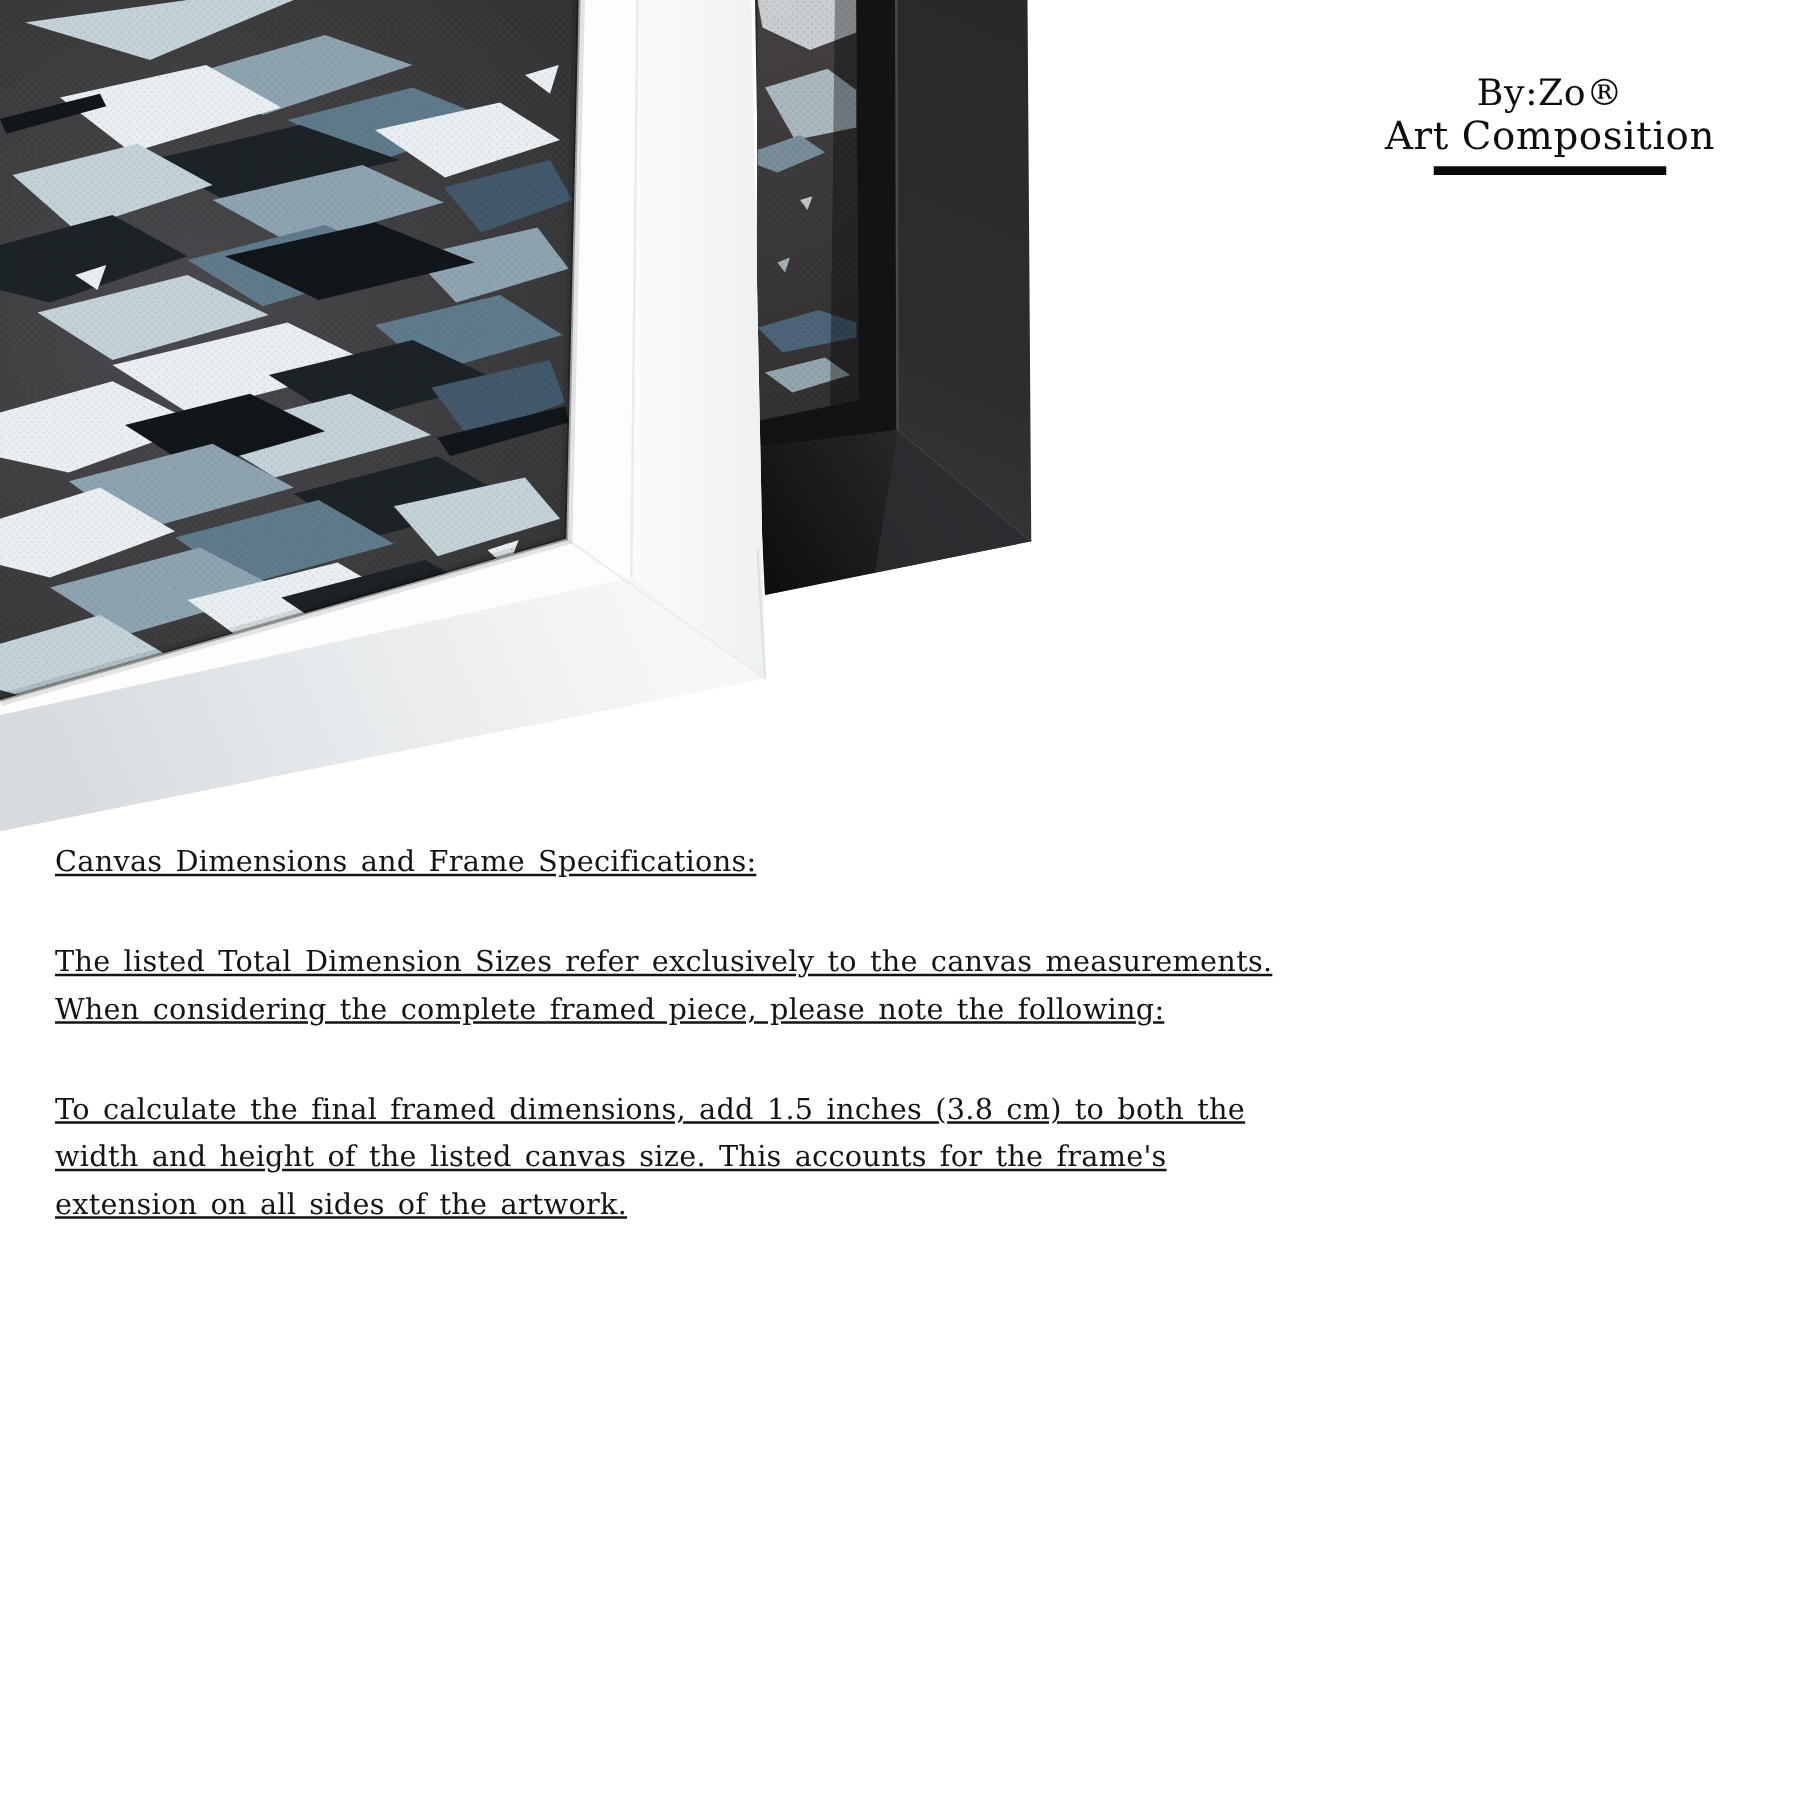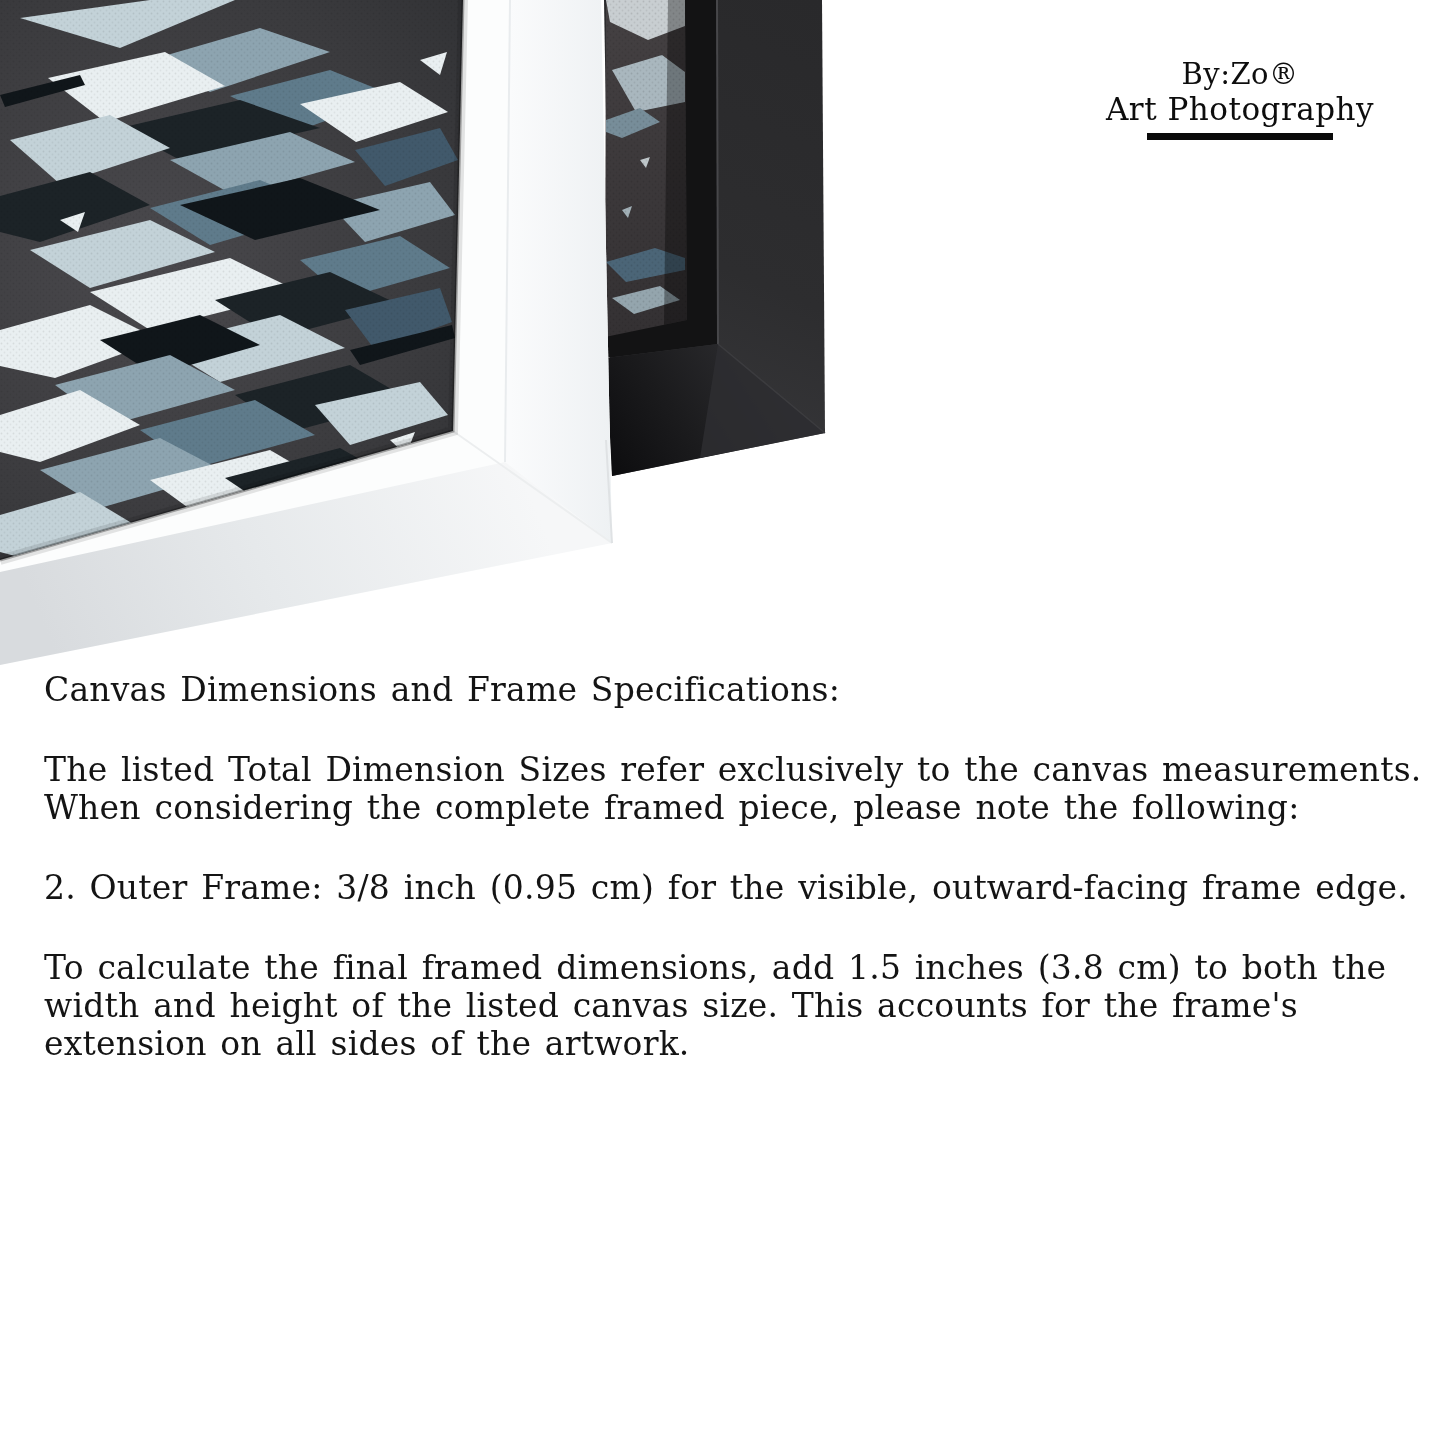--- a/index.html
+++ b/index.html
@@ -45,25 +45,26 @@
 
   .specs {
     position: absolute;
     top: 671px;
     left: 44px;
     right: 0;
     color: #141414;
   }
   .specs p {
     margin: 0 0 42px 0;
-    font-size: 33px;
+    font-size: 23px;
     line-height: 38px;
     letter-spacing: 0.2px;
     word-spacing: 3px;
     white-space: pre;
+    text-decoration: underline;
   }
 </style>
 </head>
 <body>
 
 <div class="stage">
 
   <div class="hero">
     <svg width="1445" height="700" viewBox="0 0 1445 700" xmlns="http://www.w3.org/2000/svg">
       <defs>
@@ -194,27 +195,26 @@
         </g>
 
         <path d="M463,0 L453,431 L0,560" fill="none" stroke="#000000" stroke-opacity="0.30" stroke-width="3"></path>
         <path d="M463,0 L453,431 L0,560" fill="none" stroke="#000000" stroke-opacity="0.10" stroke-width="10"></path>
       </g>
     </svg>
   </div>
 
   <div class="brand">
     <div class="brand-line1">By:Zo®</div>
-    <div class="brand-line2">Art Photography</div>
+    <div class="brand-line2">Art Composition</div>
     <div class="brand-underline"></div>
   </div>
 
   <div class="specs">
     <p>Canvas Dimensions and Frame Specifications:</p>
     <p>The listed Total Dimension Sizes refer exclusively to the canvas measurements.
 When considering the complete framed piece, please note the following:</p>
-    <p>2. Outer Frame: 3/8 inch (0.95 cm) for the visible, outward-facing frame edge.</p>
     <p>To calculate the final framed dimensions, add 1.5 inches (3.8 cm) to both the
 width and height of the listed canvas size. This accounts for the frame's
 extension on all sides of the artwork.</p>
   </div>
 
 </div>
 
 </body></html>

